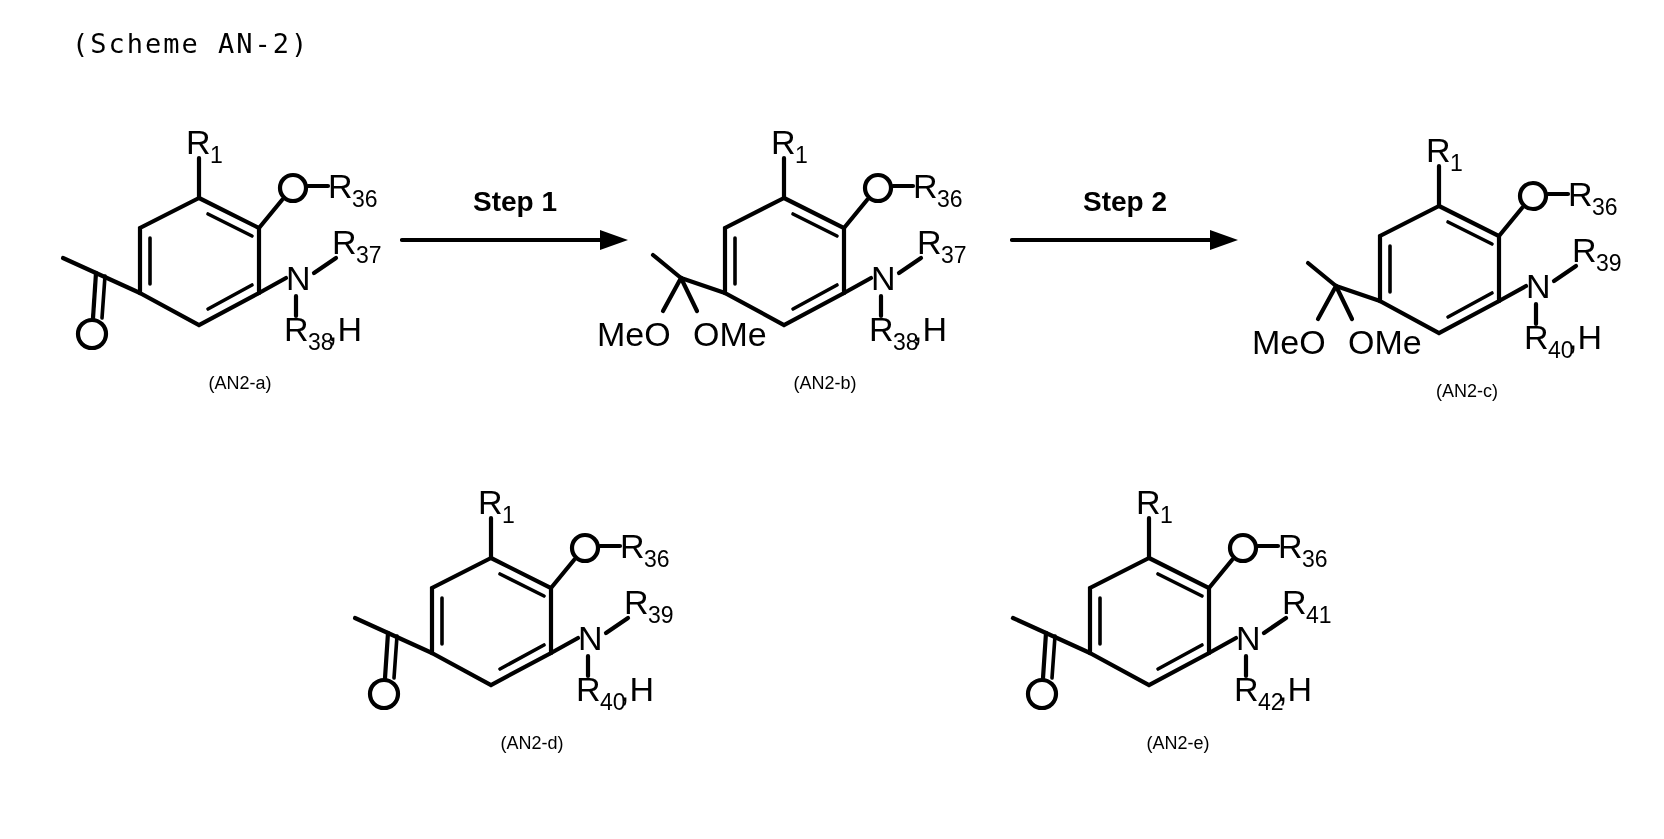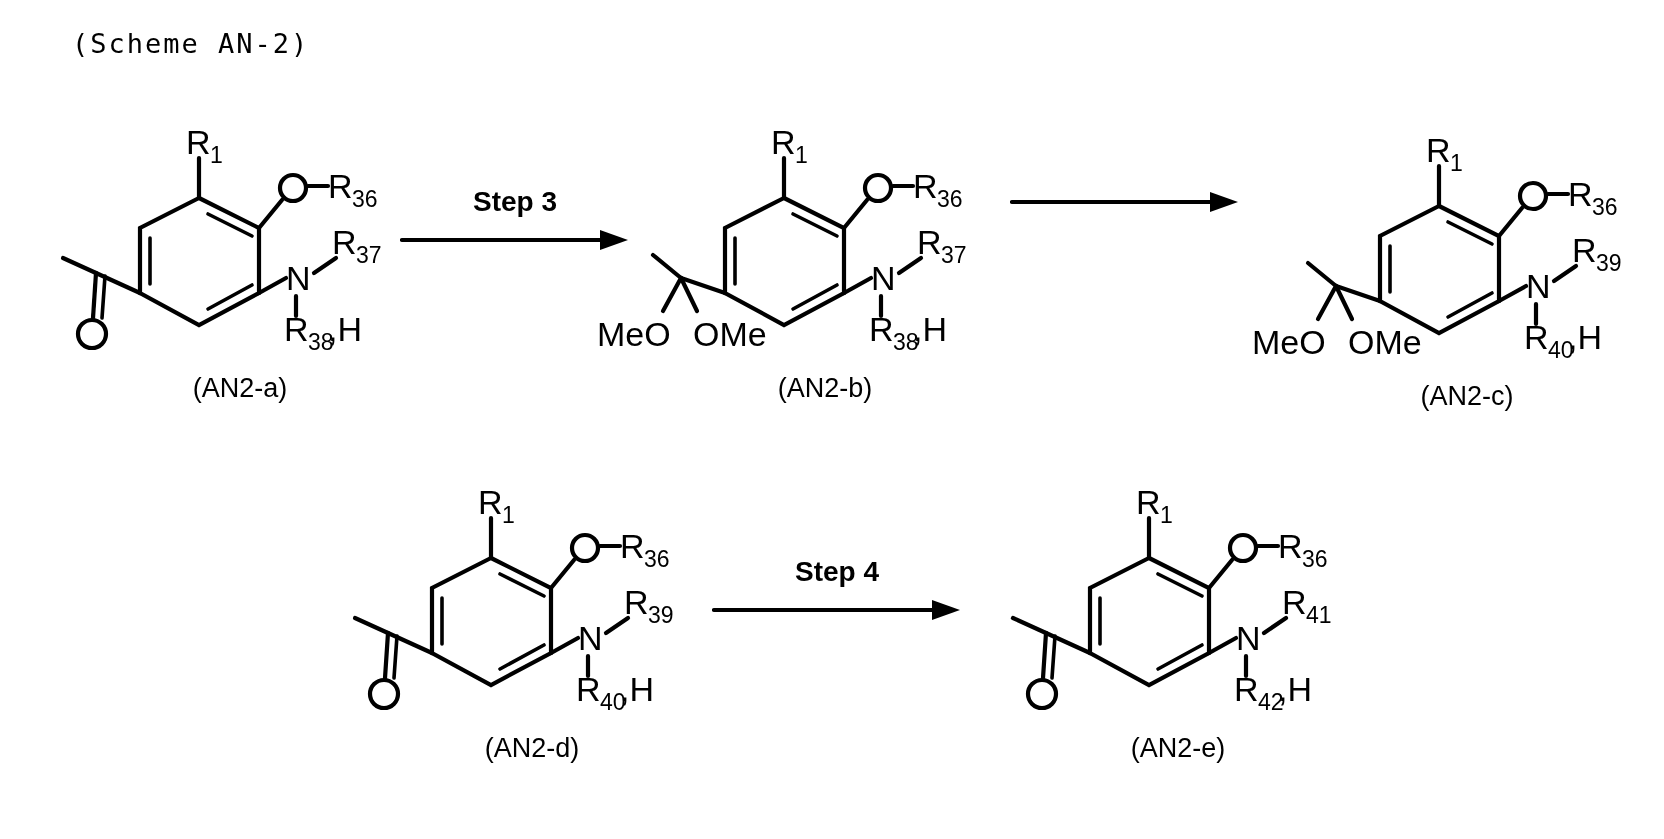--- a/index.html
+++ b/index.html
@@ -32,21 +32,21 @@
   .struct {
     position: absolute;
   }
   .struct svg {
     display: block;
     overflow: visible;
   }
   .cap {
     position: absolute;
     font-family: "Liberation Sans", sans-serif;
-    font-size: 27px;
+    font-size: 18px;
     color: #000;
     white-space: nowrap;
     text-align: center;
   }
   .step {
     position: absolute;
   }
   .step-label {
     font-family: "Liberation Sans", sans-serif;
     font-size: 28px;
@@ -102,21 +102,21 @@
       <line class="bond" x1="80" y1="175" x2="36" y2="155"></line>
       <line class="bond" x1="36" y1="155" x2="3" y2="140"></line>
       <line class="bond" x1="36" y1="155" x2="33" y2="200"></line>
       <line class="bond-thin" x1="45" y1="158" x2="42" y2="200"></line>
       <circle class="ocirc" cx="32" cy="216" r="14"></circle>
     </svg>
     <div class="cap" style="left:110px; top:255px; width:140px;">(AN2-a)</div>
   </div>
 
   <div class="step" style="left:400px; top:186px;">
-    <div class="step-label" style="width:230px;">Step 3</div>
+    <div class="step-label" style="width:230px;">Step 1</div>
     <svg width="230" height="30" viewBox="0 0 230 30">
       <line class="bond" x1="2" y1="16" x2="208" y2="16"></line>
       <polygon points="200,6 228,16 200,26" fill="#000"></polygon>
     </svg>
   </div>
 
   <div class="struct" style="left:645px; top:118px;">
     <svg width="330" height="270" viewBox="0 0 330 270">
       <polygon class="bond" points="139,80 199,110 199,175 139,207 80,175 80,110"></polygon>
       <line class="bond-thin" x1="148" y1="96" x2="192" y2="118"></line>
@@ -144,20 +144,21 @@
       <line class="bond" x1="36" y1="160" x2="8" y2="137"></line>
       <line class="bond" x1="36" y1="160" x2="18" y2="193"></line>
       <line class="bond" x1="36" y1="160" x2="52" y2="193"></line>
       <text class="atom" x="-48" y="228">MeO</text>
       <text class="atom" x="48" y="228">OMe</text>
     </svg>
     <div class="cap" style="left:110px; top:255px; width:140px;">(AN2-b)</div>
   </div>
 
   <div class="step" style="left:1010px; top:186px;">
+    <div class="step-label" style="width:230px;">Step 2</div>
     <svg width="230" height="30" viewBox="0 0 230 30">
       <line class="bond" x1="2" y1="16" x2="208" y2="16"></line>
       <polygon points="200,6 228,16 200,26" fill="#000"></polygon>
     </svg>
   </div>
 
   <div class="struct" style="left:1300px; top:126px;">
     <svg width="330" height="270" viewBox="0 0 330 270">
       <polygon class="bond" points="139,80 199,110 199,175 139,207 80,175 80,110"></polygon>
       <line class="bond-thin" x1="148" y1="96" x2="192" y2="118"></line>
@@ -216,27 +217,20 @@
       <text class="atom" x="268" y="223">,H</text>
       <line class="bond" x1="80" y1="175" x2="36" y2="155"></line>
       <line class="bond" x1="36" y1="155" x2="3" y2="140"></line>
       <line class="bond" x1="36" y1="155" x2="33" y2="200"></line>
       <line class="bond-thin" x1="45" y1="158" x2="42" y2="200"></line>
       <circle class="ocirc" cx="32" cy="216" r="14"></circle>
     </svg>
     <div class="cap" style="left:110px; top:255px; width:140px;">(AN2-d)</div>
   </div>
 
-  <div class="step" style="left:712px; top:556px;">
-    <div class="step-label" style="width:250px;">Step 4</div>
-    <svg width="250" height="30" viewBox="0 0 250 30">
-      <line class="bond" x1="2" y1="16" x2="228" y2="16"></line>
-      <polygon points="220,6 248,16 220,26" fill="#000"></polygon>
-    </svg>
-  </div>
 
   <div class="struct" style="left:1010px; top:478px;">
     <svg width="330" height="270" viewBox="0 0 330 270">
       <polygon class="bond" points="139,80 199,110 199,175 139,207 80,175 80,110"></polygon>
       <line class="bond-thin" x1="148" y1="96" x2="192" y2="118"></line>
       <line class="bond-thin" x1="90" y1="120" x2="90" y2="166"></line>
       <line class="bond-thin" x1="148" y1="191" x2="192" y2="167"></line>
       <line class="bond" x1="139" y1="80" x2="139" y2="40"></line>
       <text class="atom" x="126" y="36">R</text>
       <text class="sub" x="150" y="45">1</text>

